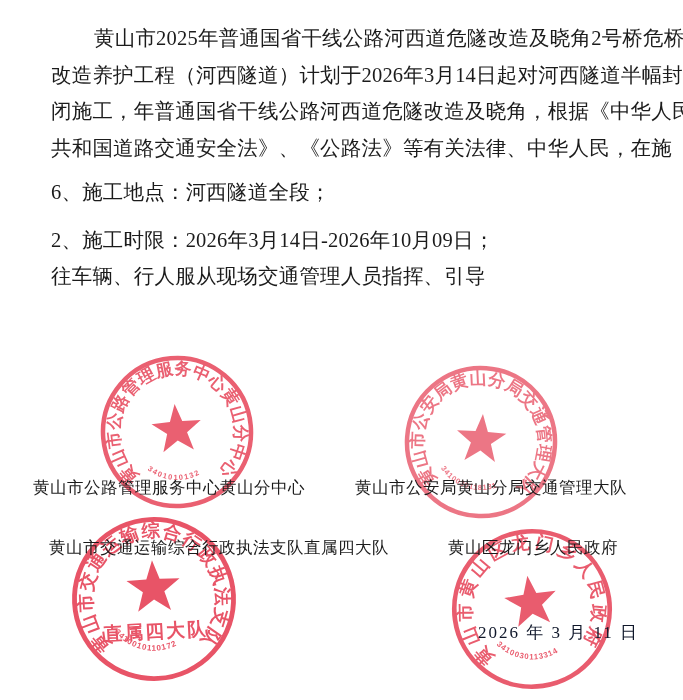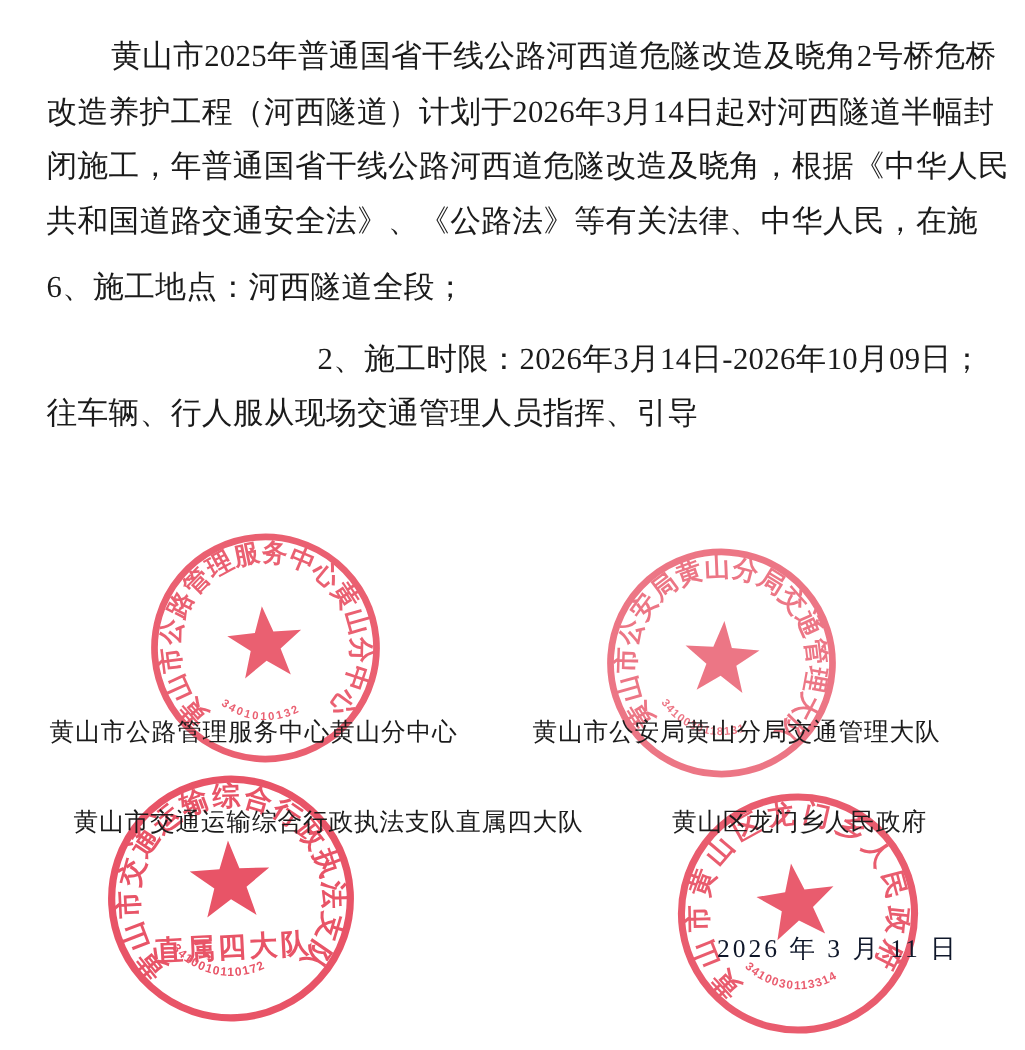--- a/index.html
+++ b/index.html
@@ -15,24 +15,24 @@
   }
   
   .body-text {
     position:absolute;
     left:31px; top:20px; width:624px;
     font-size:20.5px;
     line-height:36.5px;
     letter-spacing:0.2px;
     z-index:2;
   }
-  .line { white-space:nowrap; }
+  .line { white-space:nowrap;margin-left:20px; }
   .line.indent { padding-left:43px; }
   .line.gap-sm { margin-top:8px; }
-  .line.gap { margin-top:11px;text-align:right; }
+  .line.gap { margin-top:11px; }
 
   
   .seal {
     position:absolute;
     z-index:1;
     transform-origin:50% 50%;
   }
   .seal-ring-circle { fill:none; stroke:var(--seal-red); stroke-width:4.5; }
   .ring-text {
     fill:var(--seal-red);

